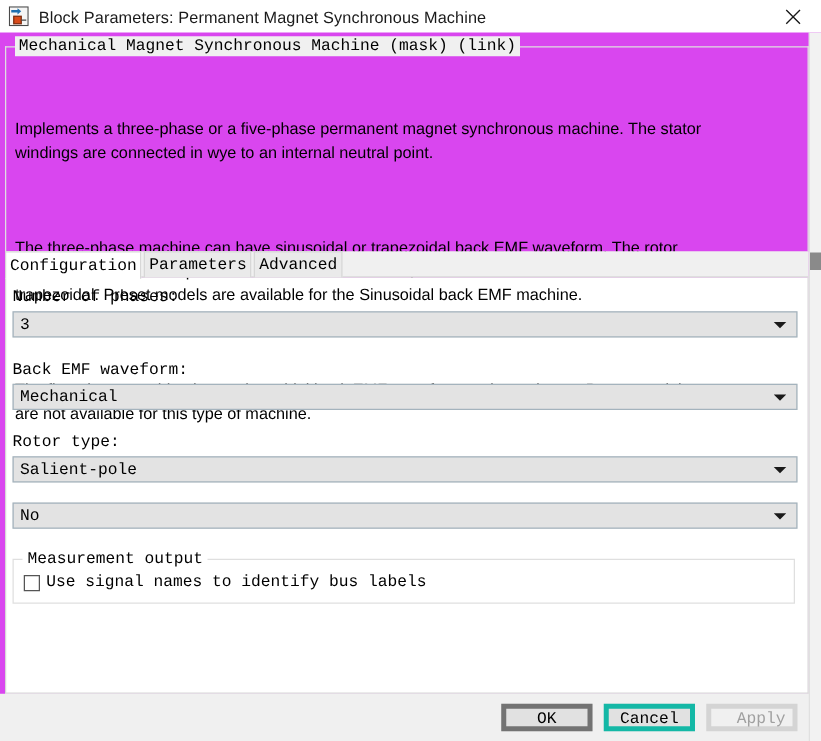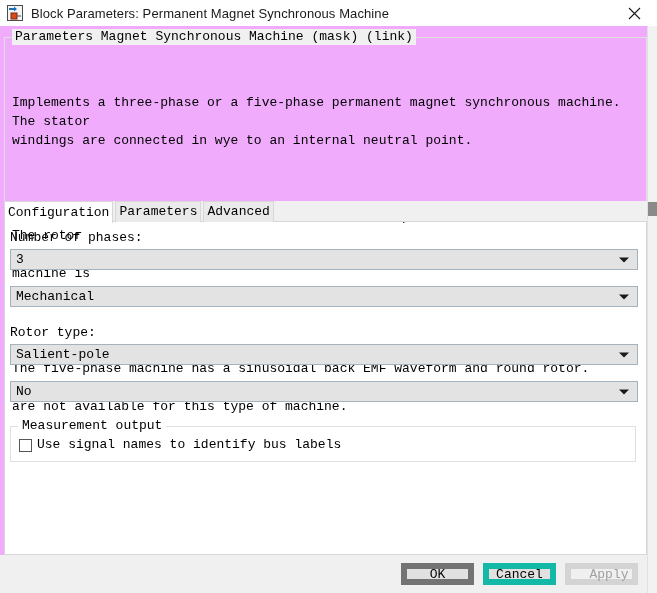--- a/index.html
+++ b/index.html
@@ -13,21 +13,21 @@
     font-family: "Liberation Sans", sans-serif;
     font-size: 12px;
     color: #000000;
     overflow: hidden;
   }
 
   .window {
     position: relative;
     width: 657px;
     height: 593px;
-    background: #f0abfc;
+    background: #d946ef;
     display: flex;
     flex-direction: column;
     box-sizing: border-box;
   }
 
   
   .titlebar {
     height: 26px;
     min-height: 26px;
     background: #ffffff;
@@ -90,21 +90,21 @@
     font-size: 13px;
     line-height: 16px;
     white-space: nowrap;
     color: #000;
   }
   .desc-body {
     position: absolute;
     left: 8px;
     right: 6px;
     top: 26px;
-    font-family: Liberation Mono, monospace;
+    font-family: Liberation Sans, sans-serif;
     font-size: 13px;
     line-height: 19px;
     color: #000;
     white-space: pre-wrap;
   }
   .desc-body p { margin: 0 0 19px 0; }
   .desc-body p:last-child { margin-bottom: 0; }
 
   
   .tabstrip {
@@ -257,33 +257,33 @@
     align-items: center;
     justify-content: flex-end;
     padding-right: 19px;
     box-sizing: border-box;
   }
   .btn {
     width: 73px;
     height: 22px;
     margin-left: 9px;
     background: #e1e1e1;
-    border: 6px solid #14b8a6;
+    border: 4px solid #14b8a6;
     box-sizing: border-box;
     font-family: "Liberation Mono", monospace;
     font-size: 13px;
     color: #000;
     display: flex;
     align-items: center;
     justify-content: center;
     cursor: default;
     line-height: 1;
   }
   .btn.default {
-    border: 6px solid #737373;
+    border: 4px solid #737373;
     background: #e1e1e1;
     align-items: center;
   }
   .btn.disabled {
     color: #a0a0a0;
     background: #f0f0f0;
     border-color: #d4d4d4;
     padding-left: 15px;
   }
 
@@ -323,21 +323,21 @@
     <span class="title-text">Block Parameters: Permanent Magnet Synchronous Machine</span>
     <span class="title-close">
       <svg width="13" height="13" viewBox="0 0 13 13">
         <path d="M1 1 L12 12 M12 1 L1 12" stroke="#1a1a1a" stroke-width="1.1" fill="none"></path>
       </svg>
     </span>
   </div>
 
   <div class="desc-wrap">
     <div class="desc-frame"></div>
-    <div class="desc-title">Parameters Magnet Synchronous Machine (mask) (link)</div>
+    <div class="desc-title">Mechanical Magnet Synchronous Machine (mask) (link)</div>
     <div class="desc-body">
       <p>Implements a three-phase or a five-phase permanent magnet synchronous machine. The stator
 windings are connected in wye to an internal neutral point.</p>
       <p>The three-phase machine can have sinusoidal or trapezoidal back EMF waveform. The rotor
 can be round or salient-pole for the sinusoidal machine, it is round when the machine is
 trapezoidal. Preset models are available for the Sinusoidal back EMF machine.</p>
       <p>The five-phase machine has a sinusoidal back EMF waveform and round rotor. Preset models
 are not available for this type of machine.</p>
     </div>
   </div>
@@ -358,20 +358,21 @@
 
     <div class="field">
       <div class="field-label">Number of phases:</div>
       <div class="combo">
         <span class="combo-value">3</span>
         <span class="combo-arrow"></span>
       </div>
     </div>
 
     <div class="field">
+      <div class="field-label">Back EMF waveform:</div>
       <div class="combo">
         <span class="combo-value">Mechanical</span>
         <span class="combo-arrow"></span>
       </div>
     </div>
 
     <div class="field">
       <div class="field-label">Rotor type:</div>
       <div class="combo">
         <span class="combo-value">Salient-pole</span>

